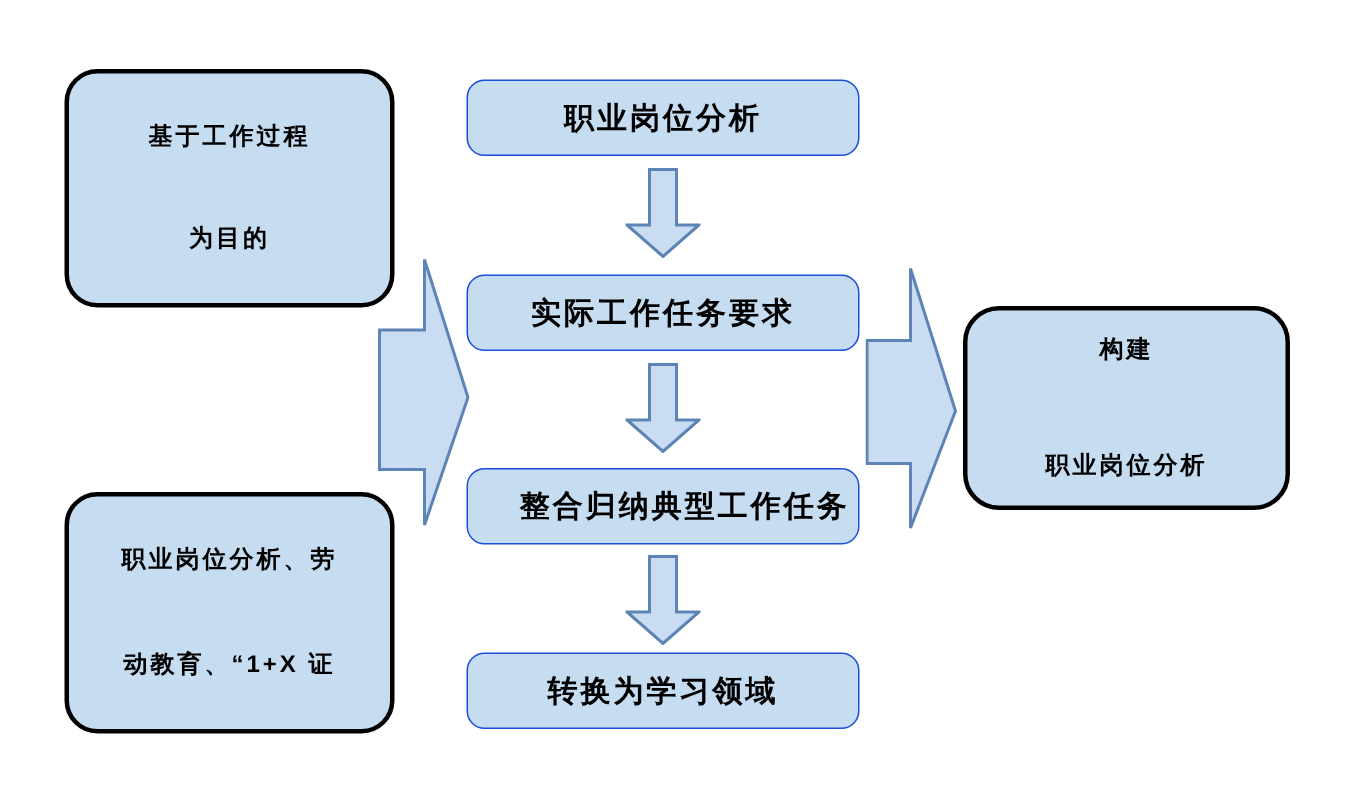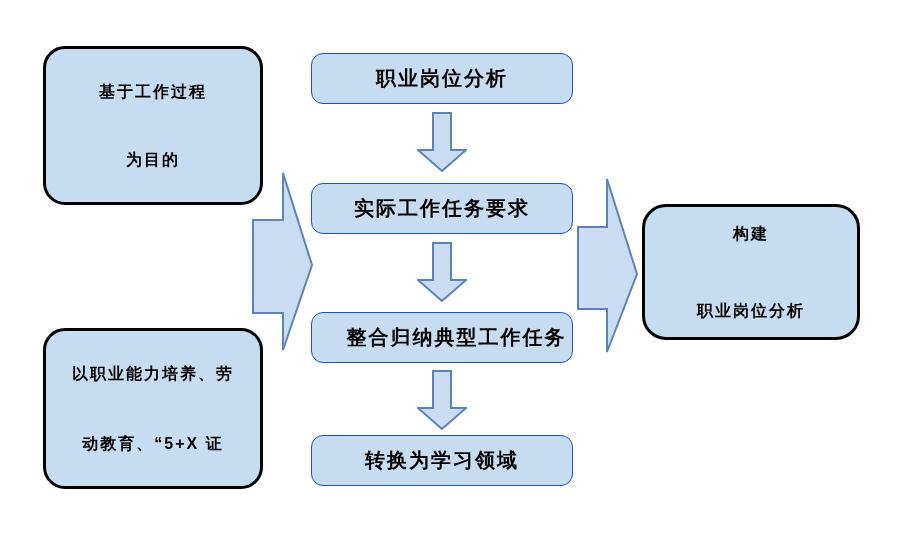--- a/index.html
+++ b/index.html
@@ -87,22 +87,22 @@
 <body>
 
 <div class="canvas">
 
   <div class="rbox box-left-top">
     <div class="line">基于工作过程</div>
     <div class="line">为目的</div>
   </div>
 
   <div class="rbox box-left-bottom">
-    <div class="line">以职业能力培养、劳</div>
-    <div class="line">动教育、“5+X 证</div>
+    <div class="line">职业岗位分析、劳</div>
+    <div class="line">动教育、“1+X 证</div>
   </div>
 
   <div class="step step-1">
     <span class="label">职业岗位分析</span>
   </div>
 
   <svg class="arrow down-1" width="50" height="60" viewBox="0 0 50 60" aria-hidden="true">
     <polygon points="16,1 34,1 34,38 49,38 25,59 1,38 16,38"></polygon>
   </svg>
 

